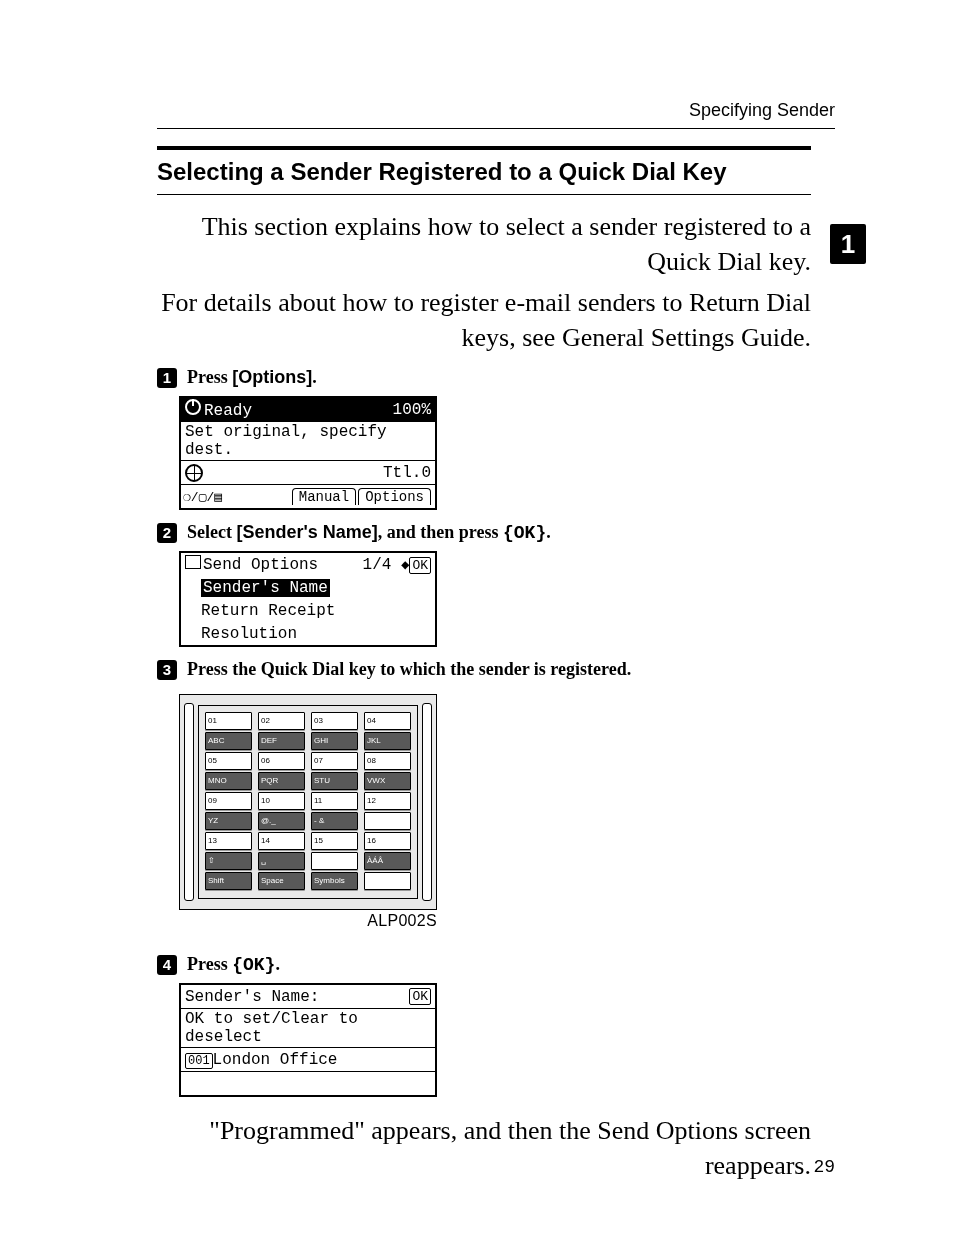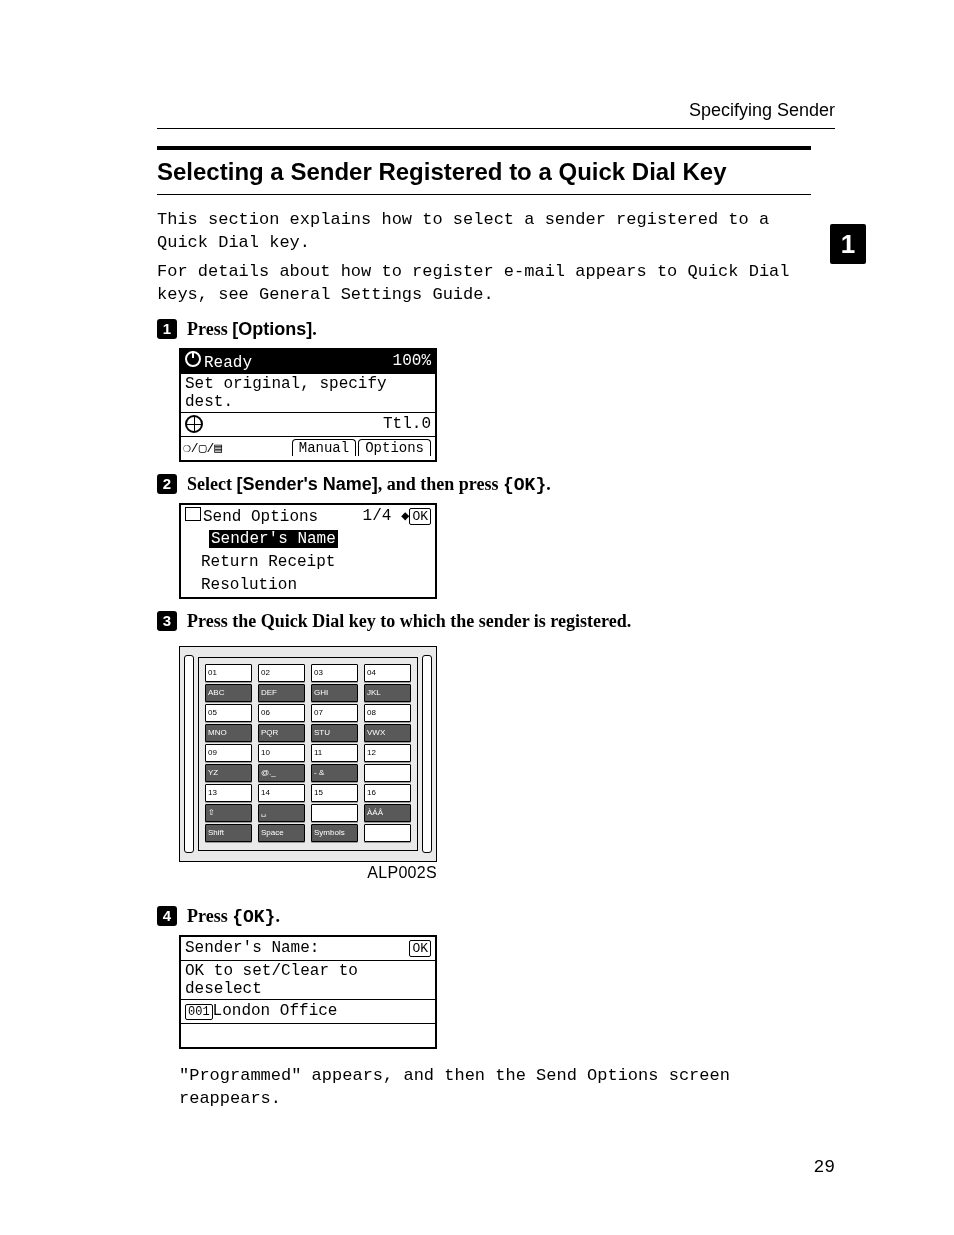--- a/index.html
+++ b/index.html
@@ -17,21 +17,21 @@
   .hr-top{position:absolute;left:157px;right:119px;top:128px;border-top:1px solid #000;}
   .content{
     position:absolute;left:157px;top:146px;width:654px;
   }
   .rule-thick{border-top:4px solid #000;margin:0 0 6px 0;}
   .rule-thin{border-top:1px solid #000;margin:6px 0 14px 0;}
   h2{
     font-family:Arial,Helvetica,sans-serif;
     font-size:24px;font-weight:bold;margin:0;padding:2px 0;
   }
-  p.body{font-size:17px;line-height:1.35;margin:0 0 6px 0;font-family:Liberation Mono, monospace;}
+  p.body{font-size:26px;line-height:1.35;margin:0 0 6px 0;font-family:Liberation Serif, serif;text-align:right;}
   .step{margin-top:12px;}
   .step-icon{
     display:inline-block;vertical-align:middle;
     width:20px;height:20px;background:#000;color:#fff;
     font-family:Arial,Helvetica,sans-serif;font-weight:bold;font-size:15px;
     text-align:center;line-height:20px;border-radius:3px;
     margin-right:6px;
   }
   .step-text{
     display:inline;vertical-align:middle;
@@ -92,21 +92,21 @@
 <div class="header-right">Specifying Sender</div>
 <div class="hr-top"></div>
 <div class="chapter-tab">1</div>
 
 <div class="content">
   <div class="rule-thick"></div>
   <h2>Selecting a Sender Registered to a Quick Dial Key</h2>
   <div class="rule-thin"></div>
 
   <p class="body">This section explains how to select a sender registered to a Quick Dial key.</p>
-  <p class="body">For details about how to register e-mail appears to Quick Dial keys, see General Settings Guide.</p>
+  <p class="body">For details about how to register e-mail senders to Return Dial keys, see General Settings Guide.</p>
 
   <div class="step">
     <span class="step-icon">1</span>
     <span class="step-text">
       <span>Press </span><span class="sans">[Options]</span><span>.</span>
     </span>
     <div class="lcd">
       <div class="row titlebar">
         <span><span class="power"></span><span>Ready</span></span>
         <span>100%</span>
@@ -130,21 +130,21 @@
   <div class="step">
     <span class="step-icon">2</span>
     <span class="step-text">
       <span>Select </span><span class="sans">[Sender's Name]</span><span>, and then press </span><span class="key">{OK}</span><span>.</span>
     </span>
     <div class="lcd">
       <div class="row">
         <span><span class="list-icon" style="border-color:#000;"></span><span>Send Options</span></span>
         <span><span>1/4</span> <span class="arrow-ud">◆</span><span class="okbox">OK</span></span>
       </div>
-      <div class="row" style="border-top:none;padding-left:28px;">
+      <div class="row" style="border-top:none;padding-left:20px;">
           <span class="rev">Sender's Name</span>
         </div>
       <div class="row" style="border-top:none;padding-left:20px;">
           <span>Return Receipt</span>
         </div>
       <div class="row" style="border-top:none;padding-left:20px;">
           <span>Resolution</span>
         </div>
     </div>
   </div>

